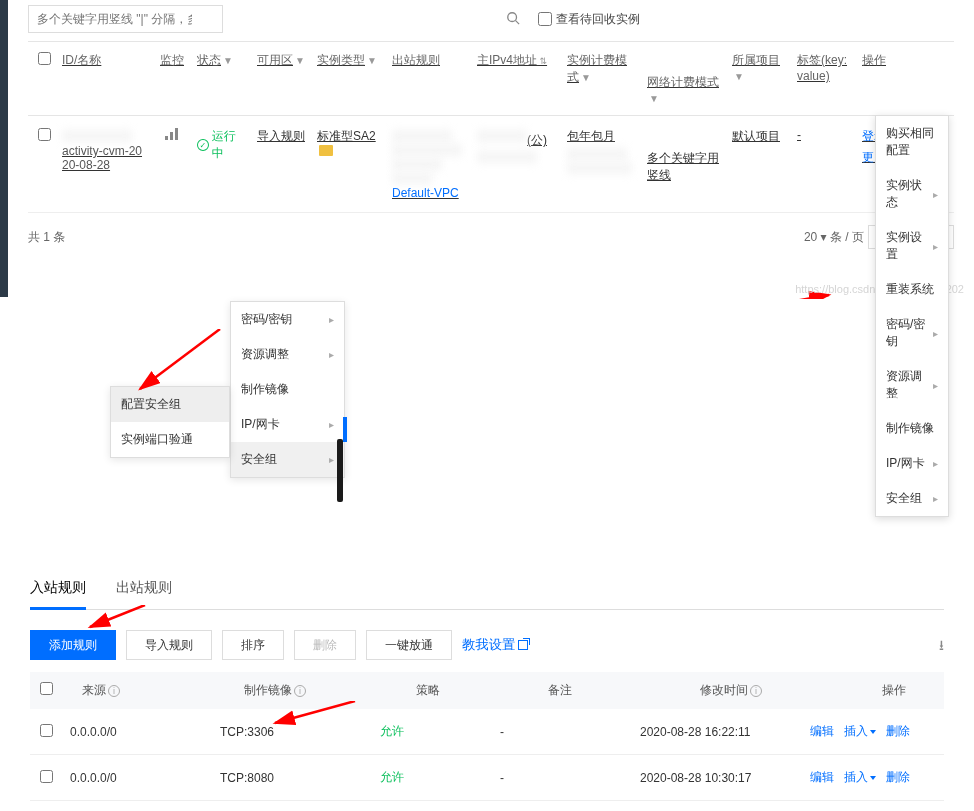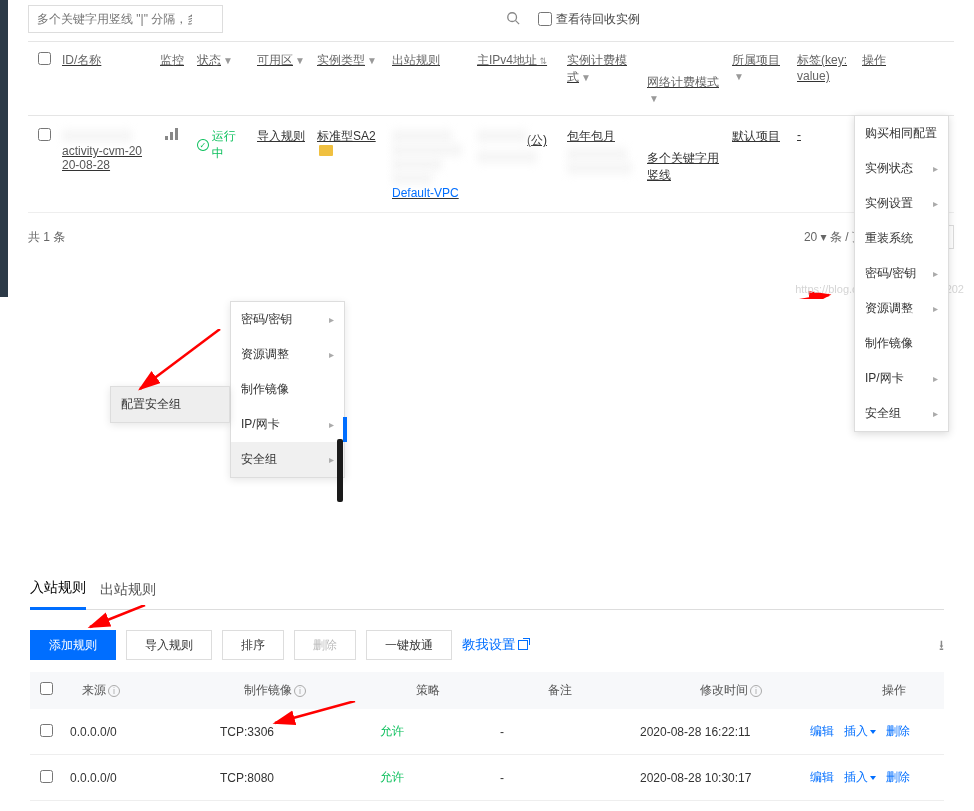--- a/index.html
+++ b/index.html
@@ -33,40 +33,40 @@
     .sort-icon { color: #999; font-size: 9px; }
     .monitor-icon { color: #888; }
     .status-run { color: #0abf5b; display: inline-flex; align-items: center; gap: 3px; }
     .status-dot { width: 12px; height: 12px; border: 1.5px solid #0abf5b; border-radius: 50%; display: inline-flex; align-items: center; justify-content: center; font-size: 8px; }
     .type-badge { display: inline-block; width: 14px; height: 11px; background: #f0c040; margin-left: 2px; border-radius: 1px; }
     .redacted { filter: blur(4px); color: #ccc; background: #f5f5f5; height: 12px; margin: 2px 0; }
     .link { color: #006eff; cursor: pointer; }
     .ops-links { display: flex; flex-wrap: wrap; gap: 4px; }
     .more-link { color: #006eff; display: inline-flex; align-items: center; gap: 2px; }
     .caret-down { display: inline-block; width: 0; height: 0; border-left: 3px solid transparent; border-right: 3px solid transparent; border-top: 4px solid currentColor; }
-    .dropdown { position: absolute; right: 25px; top: 115px; width: 95px; background: #fff; border: 1px solid #ddd; box-shadow: 0 2px 8px rgba(0,0,0,0.15); z-index: 10; }
+    .dropdown { position: absolute; right: 25px; top: 115px; width: 74px; background: #fff; border: 1px solid #ddd; box-shadow: 0 2px 8px rgba(0,0,0,0.15); z-index: 10; }
     .dropdown-item { padding: 9px 10px; display: flex; justify-content: space-between; align-items: center; cursor: pointer; font-size: 12px; }
     .chevron-right { color: #aaa; font-size: 10px; }
     .table-footer { display: flex; justify-content: space-between; padding: 12px 20px 8px; color: #666; align-items: center; }
     .pager { display: flex; align-items: center; gap: 4px; }
     .pager-btn { width: 24px; height: 24px; border: 1px solid #ddd; background: #fff; color: #aaa; display: inline-flex; align-items: center; justify-content: center; cursor: pointer; }
     .pager-input { width: 30px; height: 24px; border: 1px solid #ddd; text-align: center; }
     .arrow-red { position: absolute; right: 130px; top: 290px; }
     .watermark { position: absolute; right: 10px; bottom: 2px; color: #d5d5d5; font-size: 11px; }
     
     .section2 { background: #fff; position: relative; height: 220px; margin-top: 2px; }
     .submenu-col { position: absolute; background: #fff; border: 1px solid #ddd; box-shadow: 0 2px 8px rgba(0,0,0,0.1); }
     .submenu-right { left: 230px; top: 2px; width: 115px; }
     .submenu-left { left: 110px; top: 87px; width: 120px; }
     .submenu-left .dropdown-item:first-child { background: #eee; }
     .highlight-bar { position: absolute; left: 343px; top: 118px; width: 4px; height: 25px; background: #006eff; }
     .dark-bar { position: absolute; left: 337px; top: 140px; width: 6px; height: 63px; background: #1a1a1a; border-radius: 2px; }
     
     .section3 { background: #fff; padding: 20px 30px; margin-top: 30px; position: relative; }
-    .tabs { display: flex; gap: 14px; border-bottom: 1px solid #ddd; margin-bottom: 20px; align-items: flex-end; }
+    .tabs { display: flex; gap: 30px; border-bottom: 1px solid #ddd; margin-bottom: 20px; }
     .tab { padding: 10px 0; cursor: pointer; font-size: 14px; color: #555; }
     .tab.active { color: #000; font-weight: 500; border-bottom: 3px solid #006eff; margin-bottom: -1px; }
     .toolbar { display: flex; gap: 10px; align-items: center; margin-bottom: 12px; position: relative; }
     .btn { height: 30px; padding: 0 18px; border: 1px solid #ddd; background: #fff; cursor: pointer; font-size: 12px; color: #333; }
     .btn-primary { background: #006eff; color: #fff; border-color: #006eff; }
     .btn-disabled { color: #bbb; cursor: not-allowed; }
     .btn-link { color: #006eff; border: none; background: transparent; display: inline-flex; align-items: center; gap: 3px; }
     .ext-icon { display: inline-block; width: 10px; height: 10px; border: 1.5px solid #006eff; position: relative; }
     .ext-icon::after { content: ""; position: absolute; width: 6px; height: 6px; border-top: 1.5px solid #006eff; border-right: 1.5px solid #006eff; top: -3px; right: -3px; }
     .dl-icon { position: absolute; right: 0; top: 5px; color: #888; font-size: 14px; }
@@ -252,20 +252,23 @@
       </div>
     <div class="dropdown-item" style="background:#f0f0f0;">
         <span>安全组</span>
         <span class="chevron-right">▸</span>
       </div>
   </div>
   <div class="submenu-col submenu-left">
     <div class="dropdown-item">
         <span>配置安全组</span>
       </div>
+    <div class="dropdown-item">
+        <span>实例端口验通</span>
+      </div>
   </div>
   <div class="highlight-bar"></div>
   <div class="dark-bar"></div>
   <svg class="arrow" style="position:absolute;left:135px;top:30px;" width="100" height="70">
       <defs>
         <marker id="ah2" markerWidth="10" markerHeight="10" refX="8" refY="3" orient="auto">
           <path d="M0,0 L0,6 L9,3 z" fill="#ff0000"></path>
         </marker>
       </defs>
       <line x1="85" y1="0" x2="5" y2="60" stroke="#ff0000" stroke-width="2.5" marker-end="url(#ah2)"></line>

